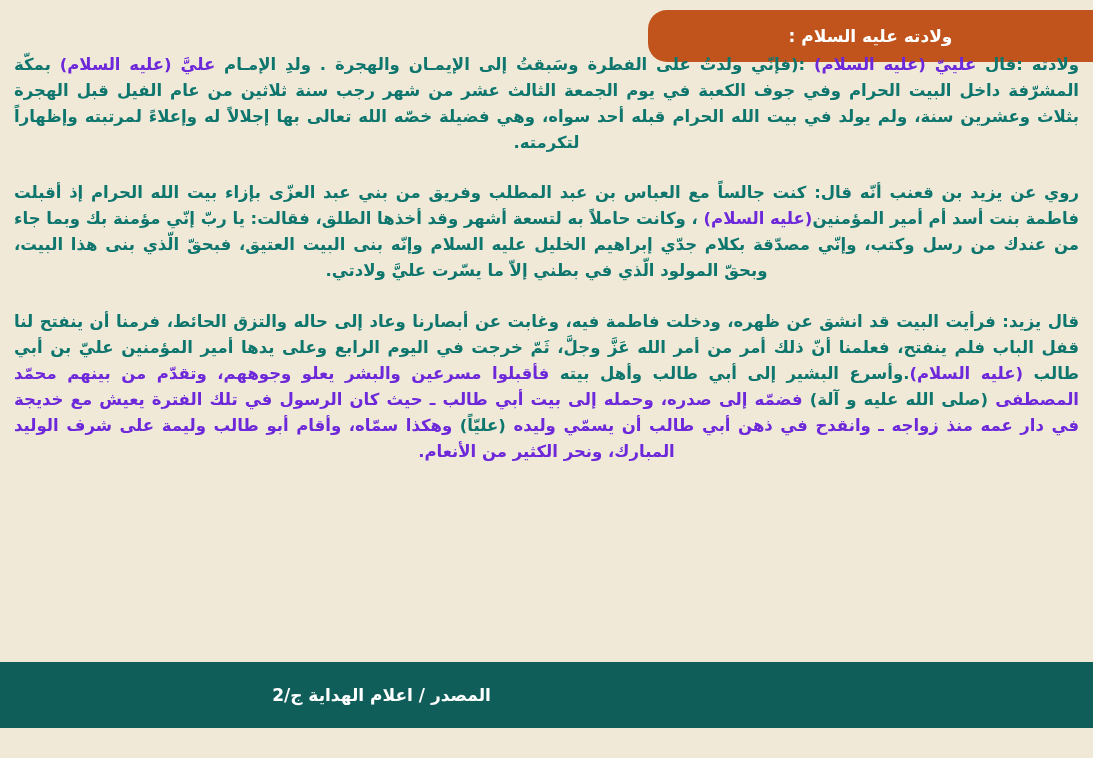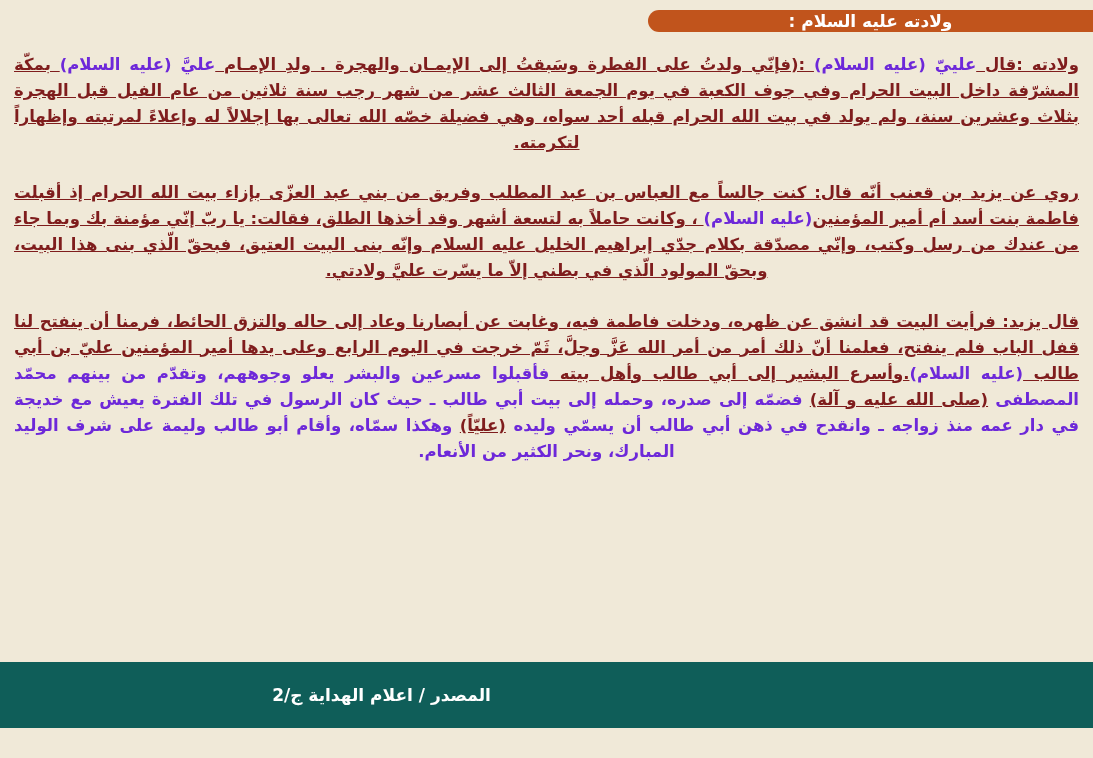--- a/index.html
+++ b/index.html
@@ -19,21 +19,21 @@
     height: 758px;
     background: #f0e9d8;
     box-sizing: border-box;
   }
   
   .header-bar {
     position: absolute;
     top: 10px;
     right: 0;
     width: 445px;
-    height: 22px;
+    height: 52px;
     background: #c1541c;
     border-top-left-radius: 19px;
     border-bottom-left-radius: 19px;
     display: flex;
     align-items: center;
     justify-content: center;
   }
   .header-title {
     color: #ffffff;
     font-size: 17px;
@@ -59,22 +59,21 @@
     line-height: 1.58;
     color: #134f4b;
     font-weight: bold;
     text-align: justify;
   }
   .para.gap { margin-top: 24px; }
   .red {
     color: #6d28d9;
   }
   .teal {
-    color: #7f1d1d;
-    text-decoration: underline;
+    color: #0f766e;
   }
   
   .footer-band {
     position: absolute;
     left: 0;
     right: 0;
     top: 662px;
     height: 66px;
     background: #0f5e59;
     display: flex;

